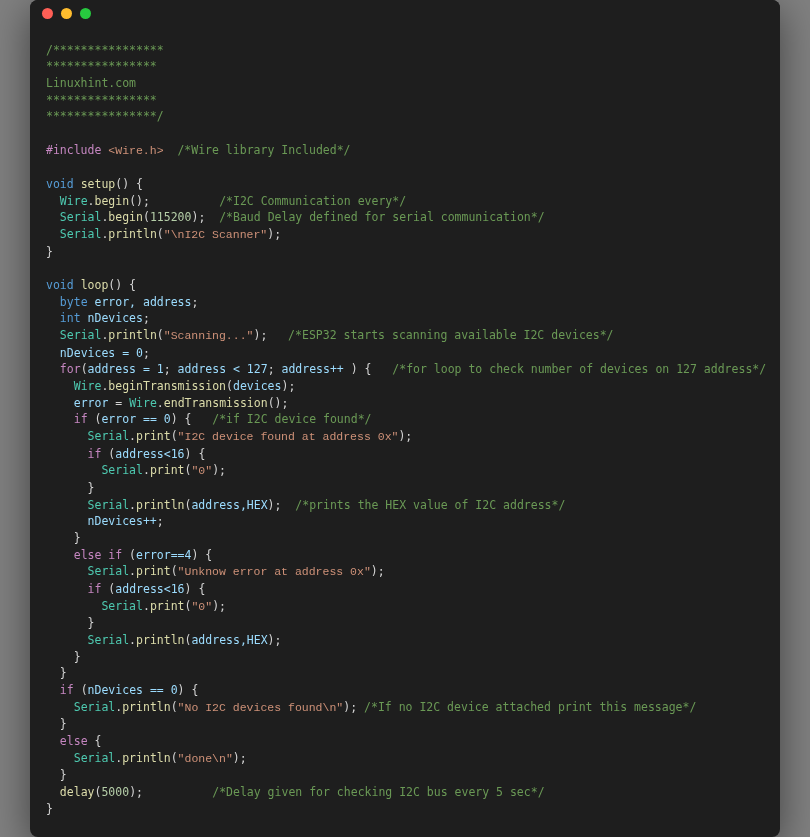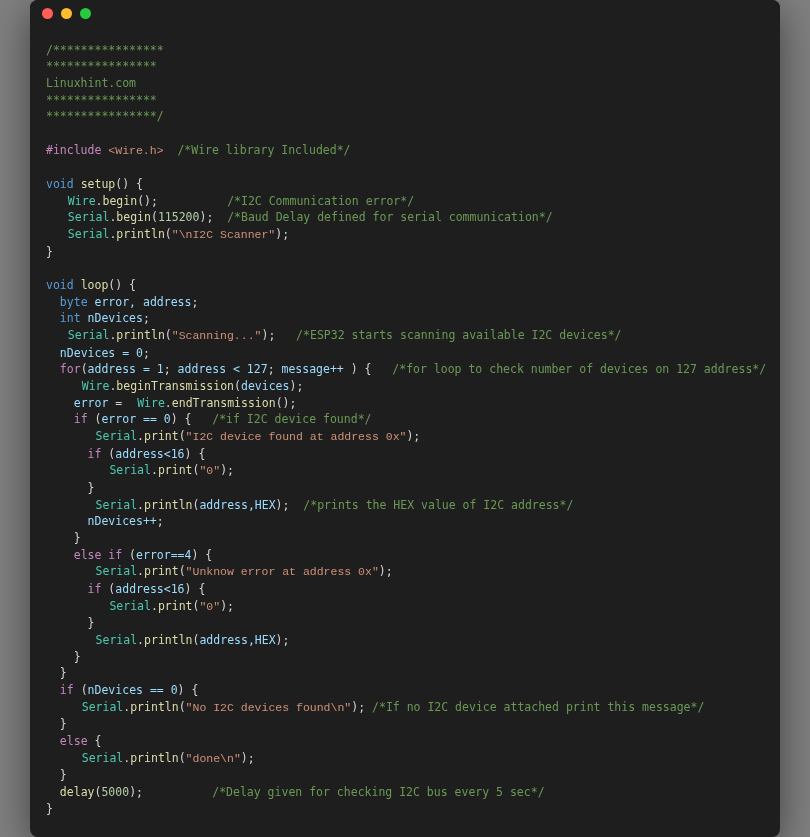--- a/index.html
+++ b/index.html
@@ -41,21 +41,21 @@
     color: #d4d4d4;
     white-space: pre;
     overflow-x: auto;
   }
   .c-comment { color: #6a9955; }
   .c-keyword { color: #c586c0; }
   .c-type    { color: #569cd6; }
   .c-func    { color: #dcdcaa; text-align: right; }
   .c-string  { color: #ce9178; font-family: Liberation Mono, monospace; }
   .c-number  { color: #b5cea8; }
-  .c-class   { color: #4ec9b0; margin-left: 8px; }
+  .c-class   { color: #4ec9b0; }
   .c-var     { color: #9cdcfe; }
   .c-punc    { color: #d4d4d4; }
   .c-op      { color: #d4d4d4; }
 </style>
 </head>
 <body>
 
 <div class="window">
   <div class="titlebar">
     <div class="dot dot-red"></div>
@@ -64,31 +64,31 @@
   </div>
   <div class="code"><span class="c-comment">/****************
 ****************
 Linuxhint.com
 ****************
 ****************/</span>
 
 <span class="c-keyword">#include</span> <span class="c-string">&lt;Wire.h&gt;</span>  <span class="c-comment">/*Wire library Included*/</span>
 
 <span class="c-type">void</span> <span class="c-func">setup</span><span class="c-punc">() {</span>
-  <span class="c-class">Wire</span><span class="c-punc">.</span><span class="c-func">begin</span><span class="c-punc">();</span>          <span class="c-comment">/*I2C Communication error*/</span>
+  <span class="c-class">Wire</span><span class="c-punc">.</span><span class="c-func">begin</span><span class="c-punc">();</span>          <span class="c-comment">/*I2C Communication every*/</span>
   <span class="c-class">Serial</span><span class="c-punc">.</span><span class="c-func">begin</span><span class="c-punc">(</span><span class="c-number">115200</span><span class="c-punc">);</span>  <span class="c-comment">/*Baud Delay defined for serial communication*/</span>
   <span class="c-class">Serial</span><span class="c-punc">.</span><span class="c-func">println</span><span class="c-punc">(</span><span class="c-string">"\nI2C Scanner"</span><span class="c-punc">);</span>
 <span class="c-punc">}</span>
 
 <span class="c-type">void</span> <span class="c-func">loop</span><span class="c-punc">() {</span>
   <span class="c-type">byte</span> <span class="c-var">error, address</span><span class="c-punc">;</span>
   <span class="c-type">int</span> <span class="c-var">nDevices</span><span class="c-punc">;</span>
   <span class="c-class">Serial</span><span class="c-punc">.</span><span class="c-func">println</span><span class="c-punc">(</span><span class="c-string">"Scanning..."</span><span class="c-punc">);</span>   <span class="c-comment">/*ESP32 starts scanning available I2C devices*/</span>
   <span class="c-var">nDevices = 0</span><span class="c-punc">;</span>
-  <span class="c-keyword">for</span><span class="c-punc">(</span><span class="c-var">address = 1</span><span class="c-punc">; </span><span class="c-var">address &lt; 127</span><span class="c-punc">; </span><span class="c-var">message++</span><span class="c-punc"> ) {</span>   <span class="c-comment">/*for loop to check number of devices on 127 address*/</span>
+  <span class="c-keyword">for</span><span class="c-punc">(</span><span class="c-var">address = 1</span><span class="c-punc">; </span><span class="c-var">address &lt; 127</span><span class="c-punc">; </span><span class="c-var">address++</span><span class="c-punc"> ) {</span>   <span class="c-comment">/*for loop to check number of devices on 127 address*/</span>
     <span class="c-class">Wire</span><span class="c-punc">.</span><span class="c-func">beginTransmission</span><span class="c-punc">(</span><span class="c-var">devices</span><span class="c-punc">);</span>
     <span class="c-var">error</span> <span class="c-op">=</span> <span class="c-class">Wire</span><span class="c-punc">.</span><span class="c-func">endTransmission</span><span class="c-punc">();</span>
     <span class="c-keyword">if</span> <span class="c-punc">(</span><span class="c-var">error == 0</span><span class="c-punc">) {</span>   <span class="c-comment">/*if I2C device found*/</span>
       <span class="c-class">Serial</span><span class="c-punc">.</span><span class="c-func">print</span><span class="c-punc">(</span><span class="c-string">"I2C device found at address 0x"</span><span class="c-punc">);</span>
       <span class="c-keyword">if</span> <span class="c-punc">(</span><span class="c-var">address&lt;16</span><span class="c-punc">) {</span>
         <span class="c-class">Serial</span><span class="c-punc">.</span><span class="c-func">print</span><span class="c-punc">(</span><span class="c-string">"0"</span><span class="c-punc">);</span>
       <span class="c-punc">}</span>
       <span class="c-class">Serial</span><span class="c-punc">.</span><span class="c-func">println</span><span class="c-punc">(</span><span class="c-var">address,HEX</span><span class="c-punc">);</span>  <span class="c-comment">/*prints the HEX value of I2C address*/</span>
       <span class="c-var">nDevices++</span><span class="c-punc">;</span>
     <span class="c-punc">}</span>

